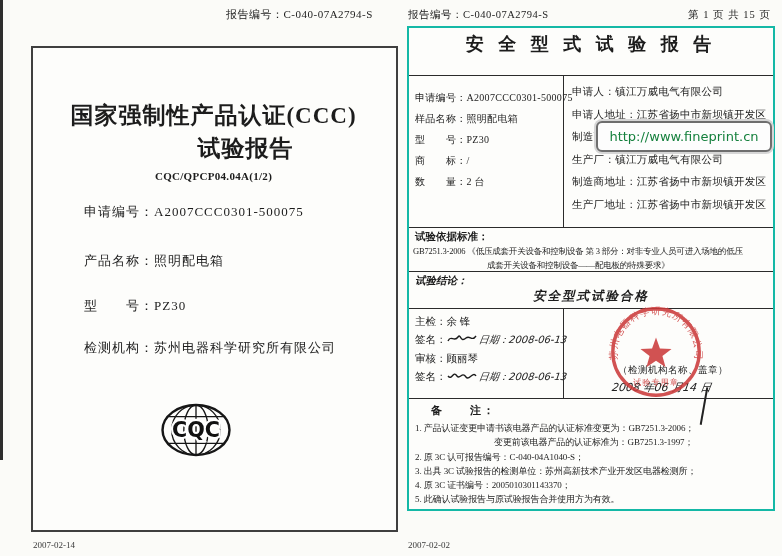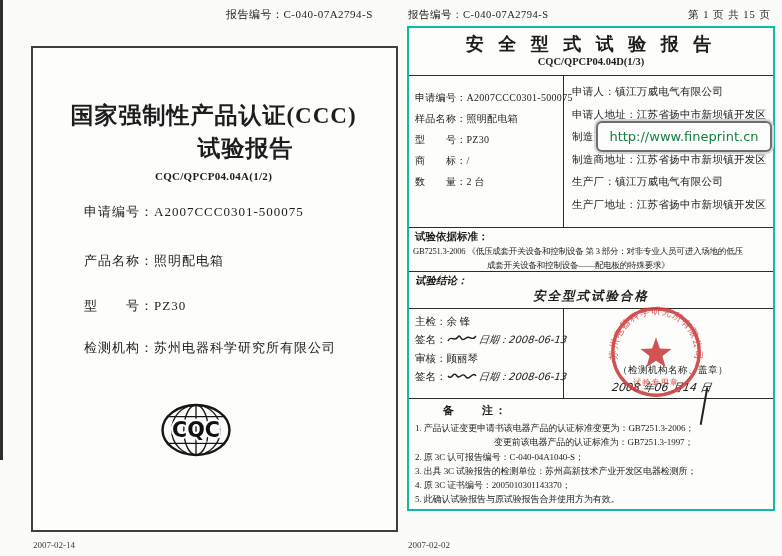--- a/index.html
+++ b/index.html
@@ -79,37 +79,36 @@
 
 <div class="abs foot-date" style="left:33px;top:540px;">2007-02-14</div>
 
 <div class="abs rpt-no" style="left:408px;top:8px;font-size:10.5px;">报告编号：C-040-07A2794-S</div>
 <div class="abs rpt-no" style="left:688px;top:8px;font-size:10.5px;letter-spacing:1px;">第 1 页 共 15 页</div>
 
 <div class="abs tbl" style="left:407px;top:26px;width:368px;height:485px;">
 
   <div class="row" style="top:0;height:48px;">
     <div class="rp-title">安 全 型 式 试 验 报 告</div>
-    <div class="rp-doccode">CQC/QPCP04.04D(1/3)</div>
   </div>
 
   <div class="row" style="top:48px;height:152px;">
     <div class="cell-left" style="padding:11px 0 0 6px;line-height:21px;">
       <div class="info-line">申请编号：A2007CCC0301-500075</div>
       <div class="info-line">样品名称：照明配电箱</div>
       <div class="info-line">型　　号：PZ30</div>
       <div class="info-line">商　　标：/</div>
       <div class="info-line">数　　量：2 台</div>
     </div>
     <div class="cell-right" style="padding:5px 0 0 8px;line-height:22.6px;">
       <div class="info-line" style="font-size:10.5px;">申请人：镇江万威电气有限公司</div>
       <div class="info-line" style="font-size:10.5px;">申请人地址：江苏省扬中市新坝镇开发区</div>
       <div class="info-line" style="font-size:10.5px;">制造商：镇江万威电气有限公司</div>
+      <div class="info-line" style="font-size:10.5px;">生产厂：镇江万威电气有限公司</div>
       <div class="info-line" style="font-size:10.5px;">制造商地址：江苏省扬中市新坝镇开发区</div>
-      <div class="info-line" style="font-size:10.5px;">生产厂：镇江万威电气有限公司</div>
       <div class="info-line" style="font-size:10.5px;">生产厂地址：江苏省扬中市新坝镇开发区</div>
     </div>
   </div>
 
   <div class="row" style="top:200px;height:44px;">
     <div class="std-label" style="padding:2px 0 0 6px;">试验依据标准：</div>
     <div class="std-line" style="padding:2px 0 0 4px;">GB7251.3-2006 《低压成套开关设备和控制设备 第 3 部分：对非专业人员可进入场地的低压</div>
     <div class="std-line" style="padding:2px 0 0 78px;">成套开关设备和控制设备——配电板的特殊要求》</div>
   </div>
 
@@ -149,21 +148,21 @@
           <textPath href="#sealArc" startOffset="6">苏州电器科学研究所有限公司</textPath>
         </text>
         <text x="50" y="84" text-anchor="middle" font-size="8.5" fill="#cc3b3b" letter-spacing="1">试验专用章</text>
       </svg>
 
       <div class="abs" style="left:139px;top:78px;width:1.5px;height:38px;background:#222;transform:rotate(10deg);"></div>
     </div>
   </div>
 
   <div class="row" style="top:371px;height:110px;border-bottom:none;">
-    <div class="notes-label" style="padding:4px 0 0 6px;margin-left:28px;">备　　注：</div>
+    <div class="notes-label" style="padding:4px 0 0 22px;">备　　注：</div>
     <div class="note-item abs" style="left:6px;top:23px;">1. 产品认证变更申请书该电器产品的认证标准变更为：GB7251.3-2006；</div>
     <div class="note-item abs" style="left:85px;top:37px;">变更前该电器产品的认证标准为：GB7251.3-1997；</div>
     <div class="note-item abs" style="left:6px;top:52px;">2. 原 3C 认可报告编号：C-040-04A1040-S；</div>
     <div class="note-item abs" style="left:6px;top:66px;">3. 出具 3C 试验报告的检测单位：苏州高新技术产业开发区电器检测所；</div>
     <div class="note-item abs" style="left:6px;top:80px;text-align:right;">4. 原 3C 证书编号：2005010301143370；</div>
     <div class="note-item abs" style="left:6px;top:94px;">5. 此确认试验报告与原试验报告合并使用方为有效。</div>
   </div>
 </div>
 
 <div class="abs watermark" style="left:596px;top:121px;width:172px;height:27px;">

